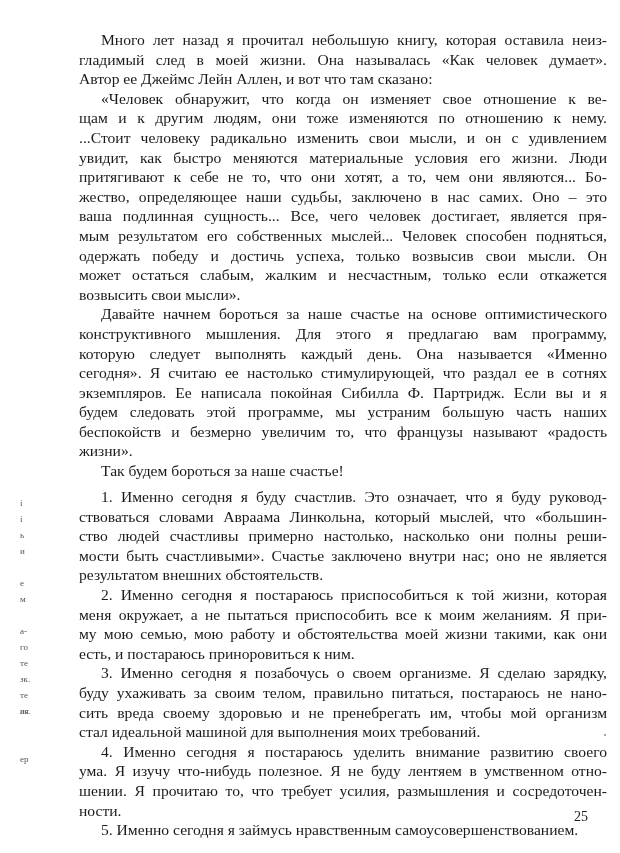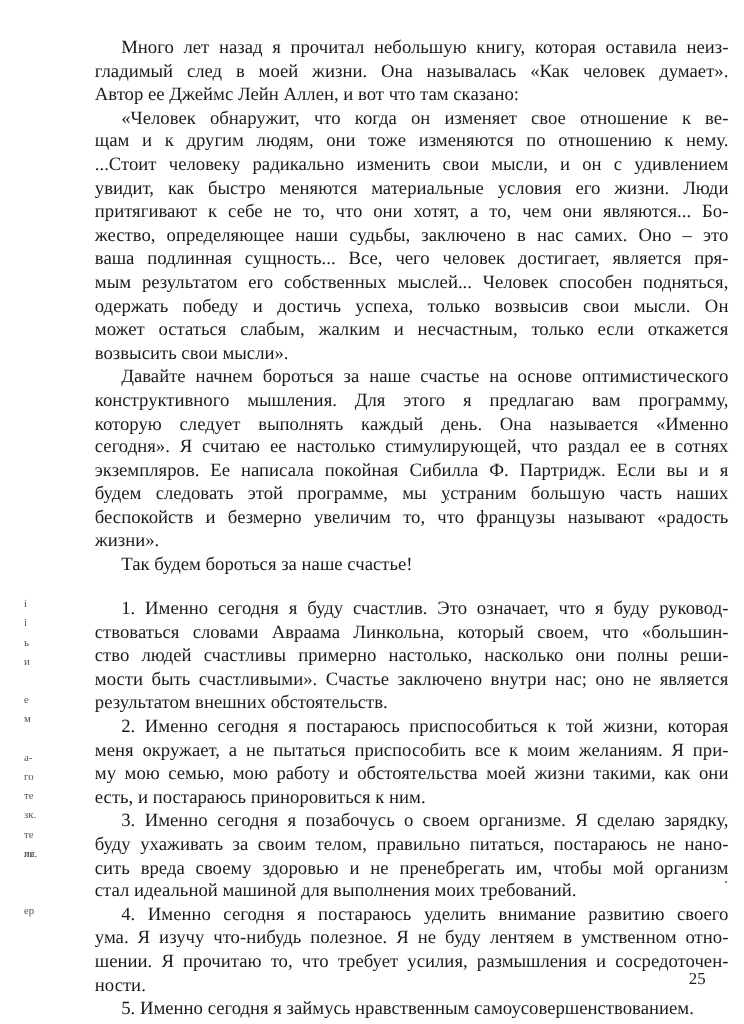--- a/index.html
+++ b/index.html
@@ -54,24 +54,24 @@
         <span class="line">будем следовать этой программе, мы устраним большую часть наших</span>
         <span class="line">беспокойств и безмерно увеличим то, что французы называют «радость</span>
         <span class="line last">жизни».</span>
       </div>
       <div>
         <span class="line indent last">Так будем бороться за наше счастье!</span>
       </div>
     </div>
 
 
-  <div class="block" style="top:470px;" id="items">
+  <div class="block" style="top:459px;" id="items">
       <div>
         <span class="line indent">1. Именно сегодня я буду счастлив. Это означает, что я буду руковод-</span>
-        <span class="line">ствоваться словами Авраама Линкольна, который своем, что «большин-</span>
+        <span class="line">ствоваться словами Авраама Линкольна, который мыслей, что «большин-</span>
         <span class="line">ство людей счастливы примерно настолько, насколько они полны реши-</span>
         <span class="line">мости быть счастливыми». Счастье заключено внутри нас; оно не является</span>
         <span class="line last">результатом внешних обстоятельств.</span>
       </div>
       <div>
         <span class="line indent">2. Именно сегодня я постараюсь приспособиться к той жизни, которая</span>
         <span class="line">меня окружает, а не пытаться приспособить все к моим желаниям. Я при-</span>
         <span class="line">му мою семью, мою работу и обстоятельства моей жизни такими, как они</span>
         <span class="line last">есть, и постараюсь приноровиться к ним.</span>
       </div>

